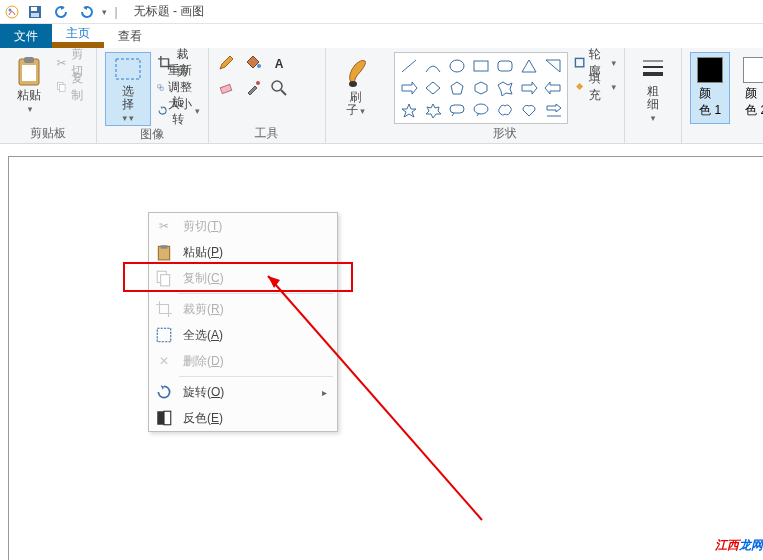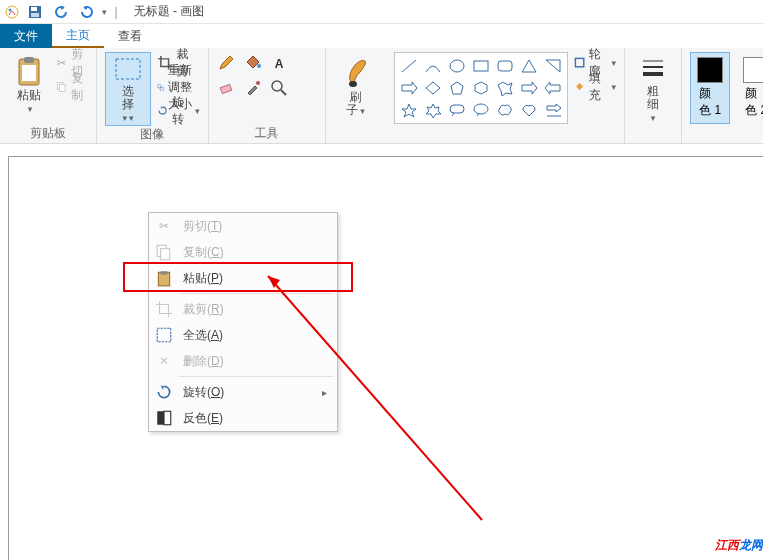--- a/index.html
+++ b/index.html
@@ -9,21 +9,21 @@
 .titlebar { height:24px; background:#fff; border-bottom:1px solid #e3e3e3; display:flex; align-items:center; padding:0 4px; gap:4px;}
 .app-icon { width:16px; height:16px; }
 .qat-btn { width:22px; height:22px; display:flex; align-items:center; justify-content:center; }
 .qat-btn svg { width:16px; height:16px; }
 .title-text { margin-left:8px; color:#444; }
 
 
 .tabs { height:24px; display:flex; align-items:stretch; background:#fff; }
 .tab-file { background:#0369a1; color:#fff; padding:0 14px; display:flex; align-items:center; }
 .tab { padding:0 14px; display:flex; align-items:center; color:#444; position:relative;}
-.tab.active { border-bottom:2px solid #a16207; color:#1979ca; }
+.tab.active { border-bottom:6px solid #a16207; color:#1979ca; }
 
 
 .ribbon { height:96px; background:#f5f6f7; border-bottom:1px solid #dadbdc; display:flex; }
 .group { border-right:1px solid #dadbdc; padding:4px 8px 2px 8px; display:flex; flex-direction:column; justify-content:space-between; }
 .group-body { flex:1; display:flex; align-items:flex-start; gap:6px; }
 .group-label { text-align:center; color:#666; font-size:12px; height:16px; line-height:16px; }
 
 .bigbtn { display:flex; flex-direction:column; align-items:center; justify-content:flex-start; padding:2px 6px; gap:2px; border:1px solid transparent; }
 .bigbtn.sel { border:1px solid #7eb4ea; background:#cde6f7; }
 .bigbtn .lbl { color:#444; text-align:center; line-height:13px; }
@@ -350,20 +350,21 @@
             <span class="ic">
               <svg viewBox="0 0 16 16">
                 <path d="M3 8l5-5 5 5-5 5z" fill="#e8a23a"></path>
               </svg>
             </span>
             <span>填充</span>
             <span style="margin-left:2px;font-size:9px;color:#666">▾</span>
           </div>
       </div>
     </div>
+    <div class="group-label">形状</div>
   </div>
 
   <div class="group">
     <div class="group-body">
       <div class="bigbtn">
         <svg width="26" height="28" viewBox="0 0 26 28">
             <line x1="3" y1="6" x2="23" y2="6" stroke="#333" stroke-width="1"></line>
             <line x1="3" y1="12" x2="23" y2="12" stroke="#333" stroke-width="2"></line>
             <line x1="3" y1="19" x2="23" y2="19" stroke="#333" stroke-width="4"></line>
           </svg>
@@ -393,37 +394,37 @@
 
 </div>
 
 <div class="canvas-area"></div>
 
 <div class="ctx" style="top:212px; left:148px;">
   <div class="ctx-item dis">
       <span class="ctx-ic">✂</span>
       <span><span>剪切</span>(<span class="u">T</span>)</span>
     </div>
+  <div class="ctx-item">
+      <span class="ctx-ic">
+        <svg viewBox="0 0 16 16">
+          <rect x="3" y="3" width="10" height="12" fill="#d9b36c" stroke="#a07030"></rect>
+          <rect x="5" y="2" width="6" height="3" fill="#888"></rect>
+        </svg>
+      </span>
+      <span><span>粘贴</span>(<span class="u">P</span>)</span>
+    </div>
   <div class="ctx-item dis">
       <span class="ctx-ic">
         <svg viewBox="0 0 16 16">
           <rect x="2" y="2" width="8" height="10" fill="#fff" stroke="#c8c8c8"></rect>
           <rect x="5" y="5" width="8" height="10" fill="#fff" stroke="#c8c8c8"></rect>
         </svg>
       </span>
       <span><span>复制</span>(<span class="u">C</span>)</span>
-    </div>
-  <div class="ctx-item">
-      <span class="ctx-ic">
-        <svg viewBox="0 0 16 16">
-          <rect x="3" y="3" width="10" height="12" fill="#d9b36c" stroke="#a07030"></rect>
-          <rect x="5" y="2" width="6" height="3" fill="#888"></rect>
-        </svg>
-      </span>
-      <span><span>粘贴</span>(<span class="u">P</span>)</span>
     </div>
   <div class="ctx-sep"></div>
   <div class="ctx-item dis">
       <span class="ctx-ic">
         <svg viewBox="0 0 16 16">
           <path d="M4 1v11h11M1 4h11v11" stroke="#c8c8c8" fill="none"></path>
         </svg>
       </span>
       <span><span>裁剪</span>(<span class="u">R</span>)</span>
     </div>

